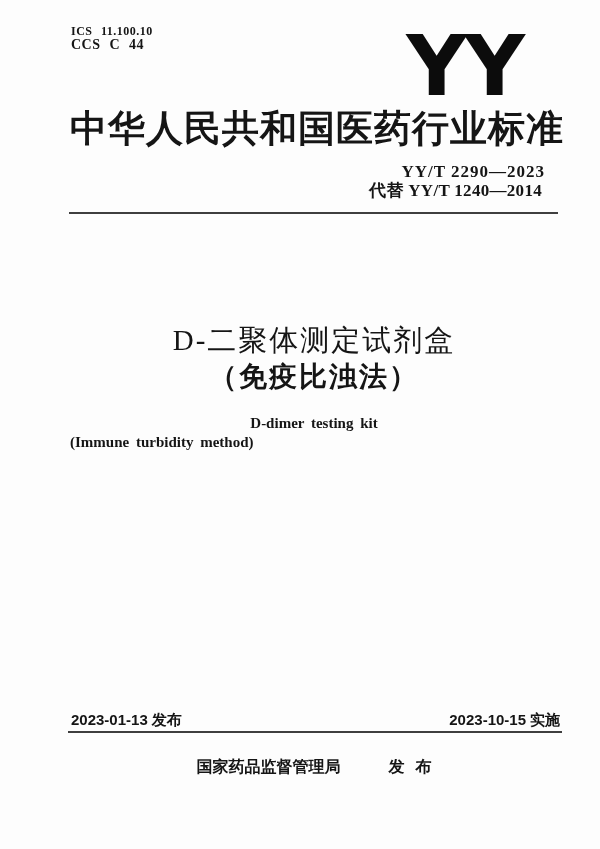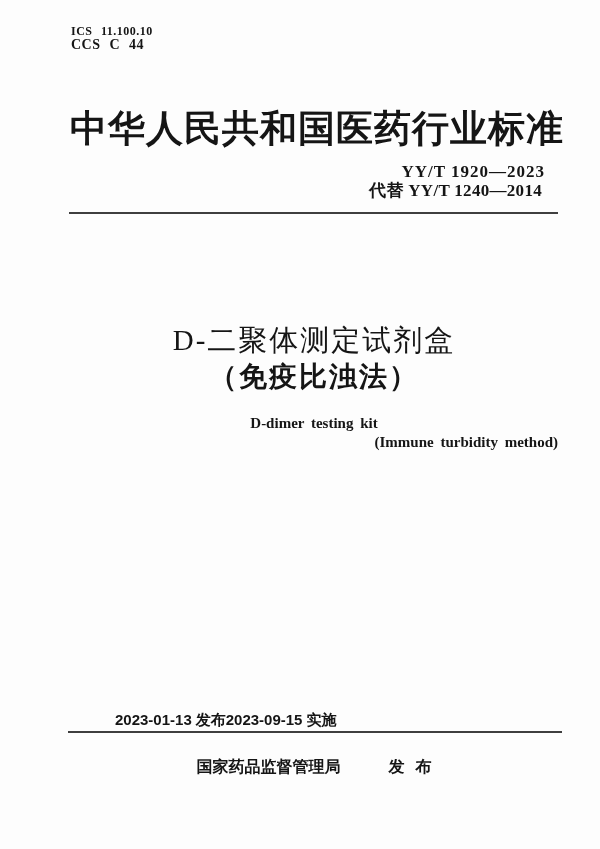--- a/index.html
+++ b/index.html
@@ -106,38 +106,37 @@
     top: 414px; left: 70px; right: 42px;
     text-align: center;
     font-family: "Liberation Serif", serif;
     font-weight: bold;
     font-size: 15px;
     line-height: 18px;
     word-spacing: 3px;
   }
   .title-en2 {
     top: 433px; left: 70px; right: 42px;
-    text-align: right;
+    text-align: left;
     font-family: "Liberation Serif", serif;
     font-weight: bold;
     font-size: 15px;
     line-height: 18px;
     word-spacing: 3px;
   }
 
   
   .dates-row {
     top: 711px; left: 71px; right: 40px;
     display: flex;
-    justify-content: flex-start;
+    justify-content: space-between;
     font-family: "Liberation Sans", sans-serif;
     font-weight: bold;
     font-size: 15px;
     line-height: 18px;
-    margin-left: 44px;
   }
   .date-item { white-space: nowrap; }
   .date-item .lbl { margin-left: 4px; }
 
   
   .publisher-row {
     top: 757px; left: 70px; right: 42px;
     display: flex;
     justify-content: center;
     align-items: baseline;
@@ -150,39 +149,40 @@
   .pub-label { letter-spacing: 0.7em; margin-right: -0.7em; }
 </style>
 </head>
 <body>
 
 <div class="page">
 
   <div class="abs ics">ICS 11.100.10</div>
   <div class="abs ccs">CCS C 44</div>
 
+  <div class="abs logo">YY</div>
 
   <div class="abs std-title">中华人民共和国医药行业标准</div>
 
-  <div class="abs std-num">YY/T 1920—2023</div>
+  <div class="abs std-num">YY/T 2290—2023</div>
   <div class="abs replaces">代替 YY/T 1240—2014</div>
 
   <div class="abs rule rule-top"></div>
 
   <div class="abs title-cn1">D-二聚体测定试剂盒</div>
   <div class="abs title-cn2">（免疫比浊法）</div>
   <div class="abs title-en1">D-dimer testing kit</div>
   <div class="abs title-en2">(Immune turbidity method)</div>
 
   <div class="abs dates-row">
     <div class="date-item">
       <span>2023-01-13</span><span class="lbl">发布</span>
     </div>
     <div class="date-item">
-      <span>2023-09-15</span><span class="lbl">实施</span>
+      <span>2023-10-15</span><span class="lbl">实施</span>
     </div>
   </div>
 
   <div class="abs rule rule-bottom"></div>
 
   <div class="abs publisher-row">
     <span>国家药品监督管理局</span>
     <span class="pub-label">发布</span>
   </div>
 

